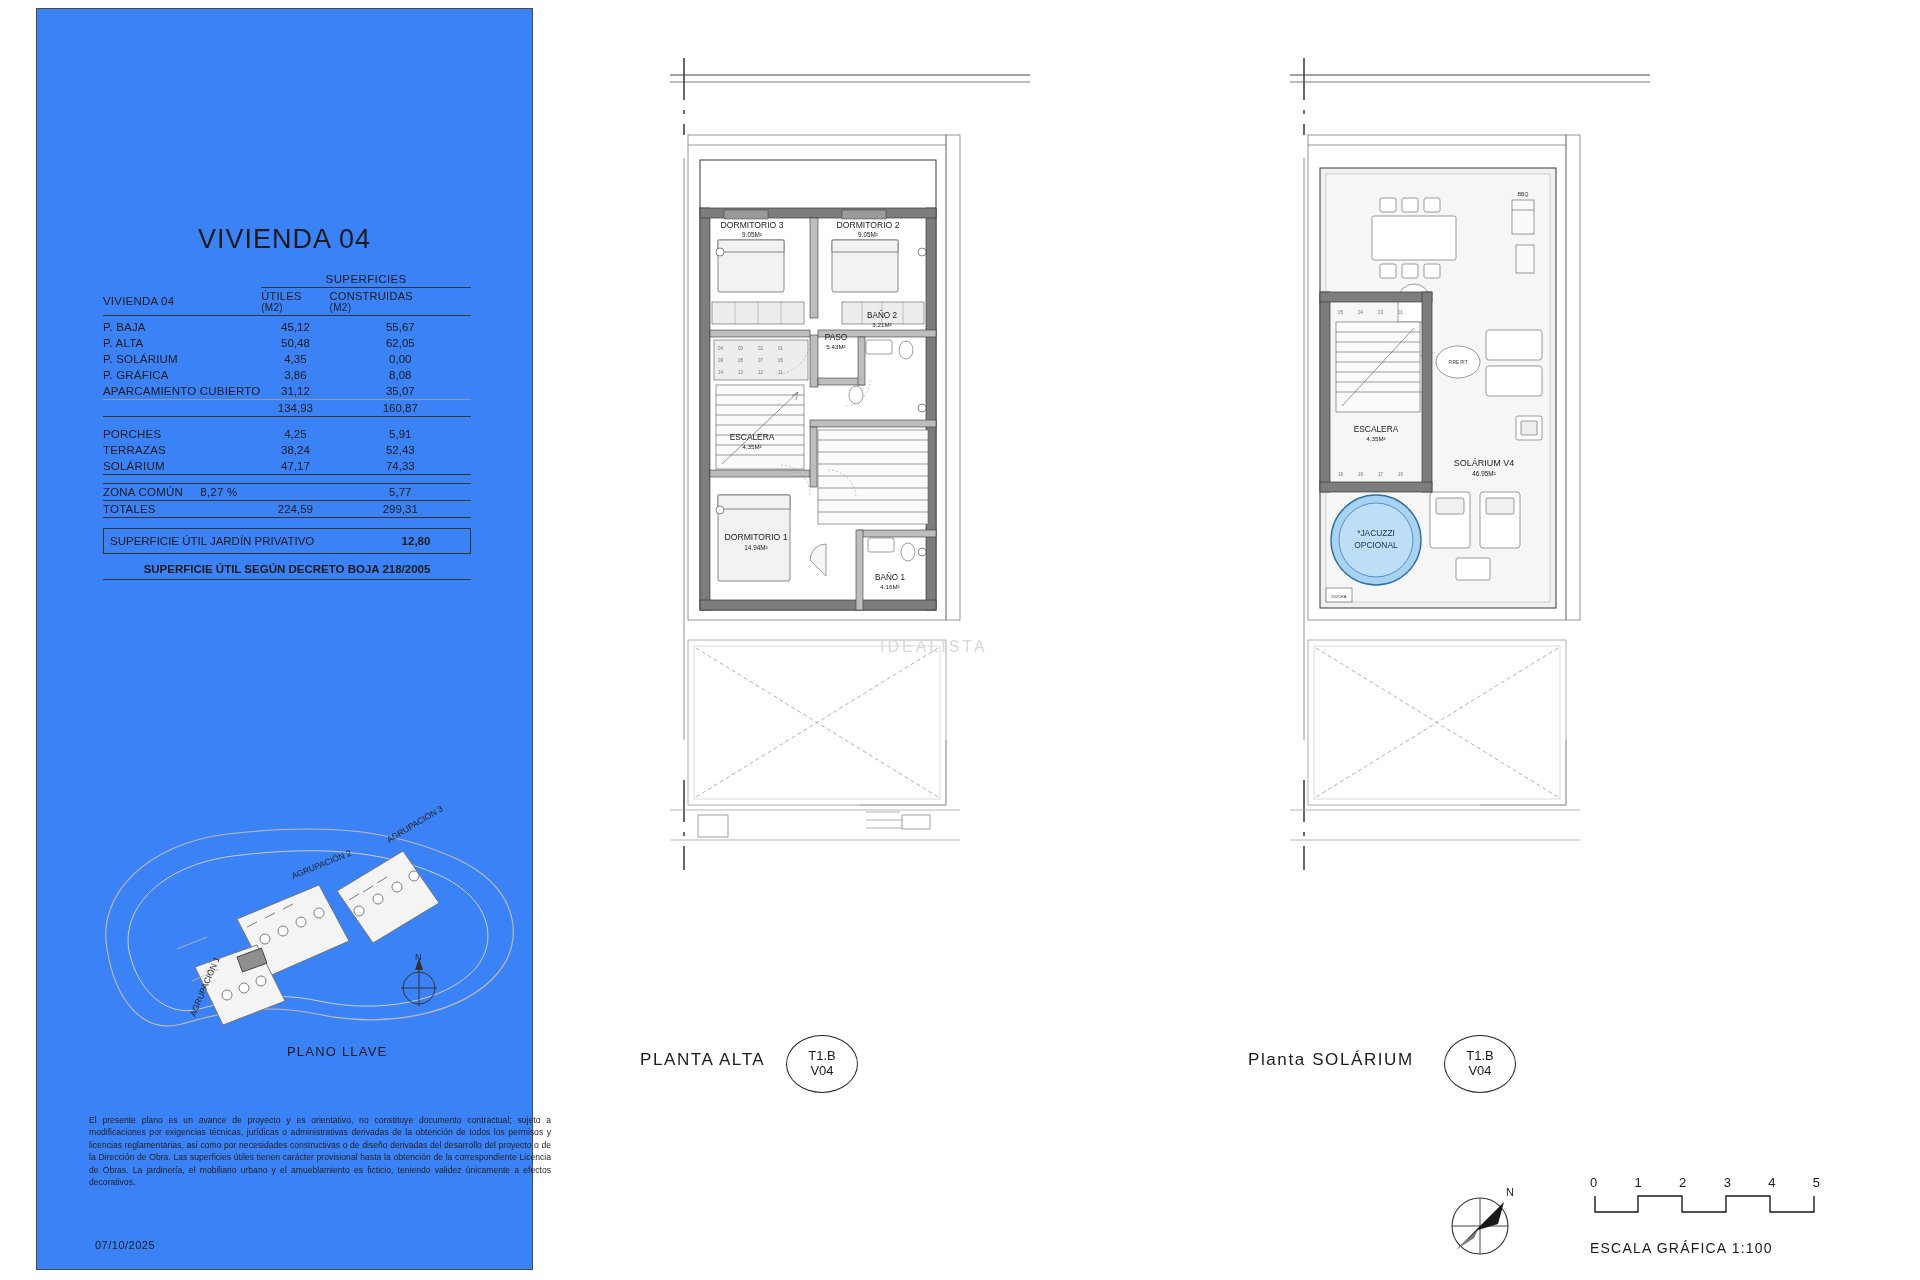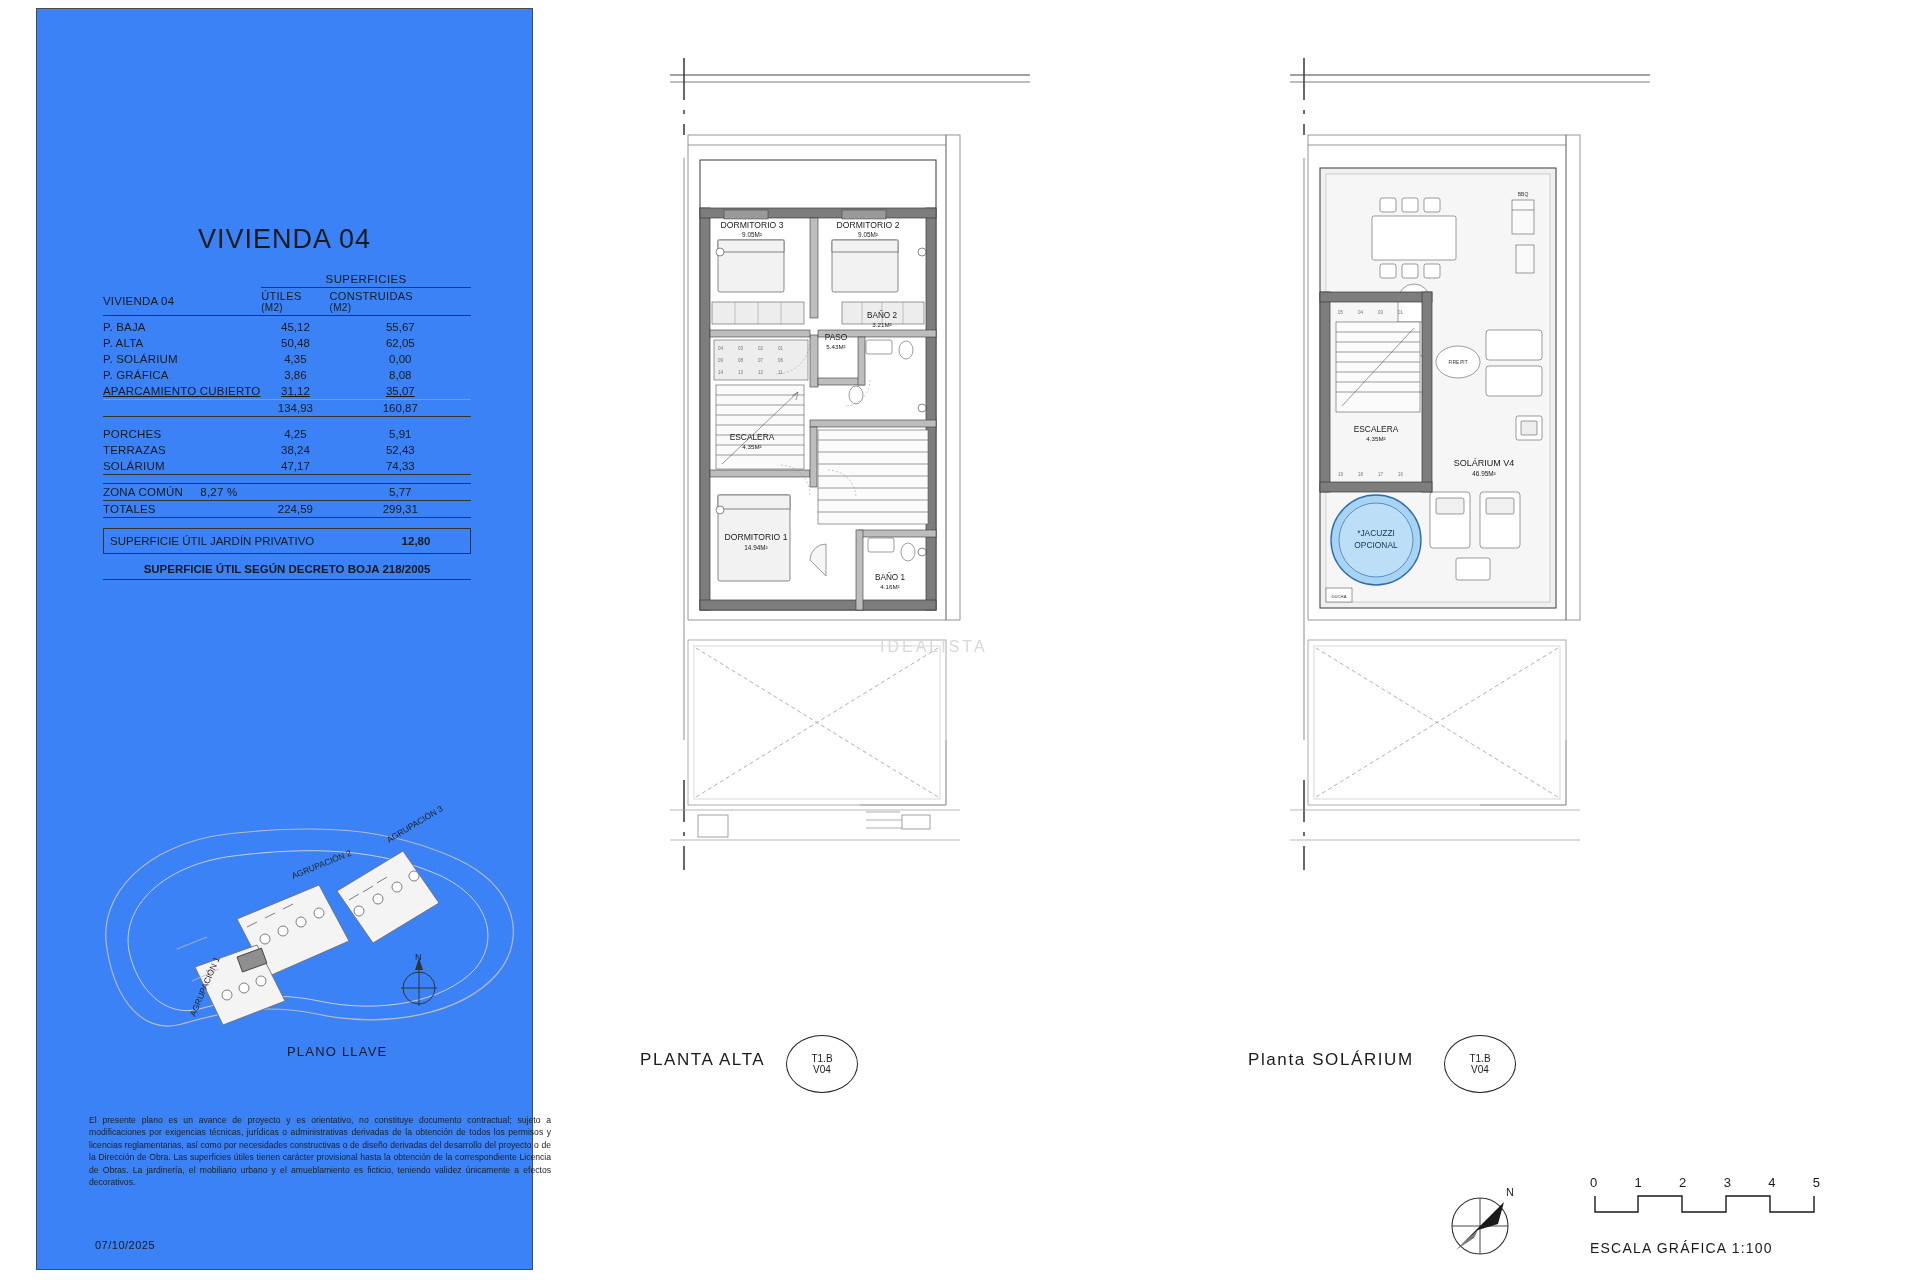--- a/index.html
+++ b/index.html
@@ -14,34 +14,34 @@
   .tbl td,.tbl th{padding:2px 0;font-weight:400;}
   .hdr-sup{text-align:center;font-size:11.5px;letter-spacing:.4px;border-bottom:1px solid #333;}
   .colh{text-align:left;font-size:11px;letter-spacing:.3px;}
   .colh small{display:block;font-size:10px;}
   .lbl{text-align:left;font-size:11.5px;letter-spacing:.2px;}
   .num{text-align:center;font-size:11.5px;}
   .line-top td{border-top:1px solid #333;}
   .line-bot td{border-bottom:1px solid #333;}
   .bold{font-weight:bold;}
   .sep{height:9px;}
-  .tbl .thin td{border-bottom:1px solid #999;text-decoration:underline;}
+  .tbl .thin td{border-bottom:1px solid #999;}
 
   .keyplan{position:absolute;left:50px;top:790px;width:470px;height:260px;}
   .keyplan svg{position:absolute;left:0;top:0;}
   .keyplan-label{position:absolute;left:250px;top:1035px;font-size:13px;letter-spacing:1.2px;}
   .north{position:absolute;left:352px;top:945px;width:60px;height:60px;}
   .disclaimer{position:absolute;left:52px;top:1105px;width:462px;font-size:8.6px;line-height:1.45;text-align:justify;color:#222;}
   .date{position:absolute;left:58px;top:1230px;font-size:11px;letter-spacing:.5px;}
 
   
   .plan{position:absolute;top:40px;}
   .plan svg{display:block;}
   .plan-caption{position:absolute;font-size:17px;letter-spacing:1.6px;}
-  .tagcircle{position:absolute;width:70px;height:56px;border:1.4px solid #222;border-radius:50%;display:flex;flex-direction:column;align-items:center;justify-content:center;font-size:10px;line-height:1.15;}
+  .tagcircle{position:absolute;width:70px;height:56px;border:1.4px solid #222;border-radius:50%;display:flex;flex-direction:column;align-items:center;justify-content:center;font-size:13px;line-height:1.15;}
 
   
   .scalewrap{position:absolute;left:1590px;top:1175px;width:230px;}
   .scale-nums{display:flex;justify-content:space-between;font-size:13px;padding:0 0 2px 0;}
   .scale-label{position:absolute;left:1590px;top:1240px;font-size:14px;letter-spacing:1.2px;white-space:nowrap;}
   .compass2{position:absolute;left:1440px;top:1178px;width:86px;height:86px;}
   .watermark{position:absolute;left:880px;top:638px;font-size:16px;color:#d8d8d8;letter-spacing:3px;}
 </style>
 </head>
 <body>

